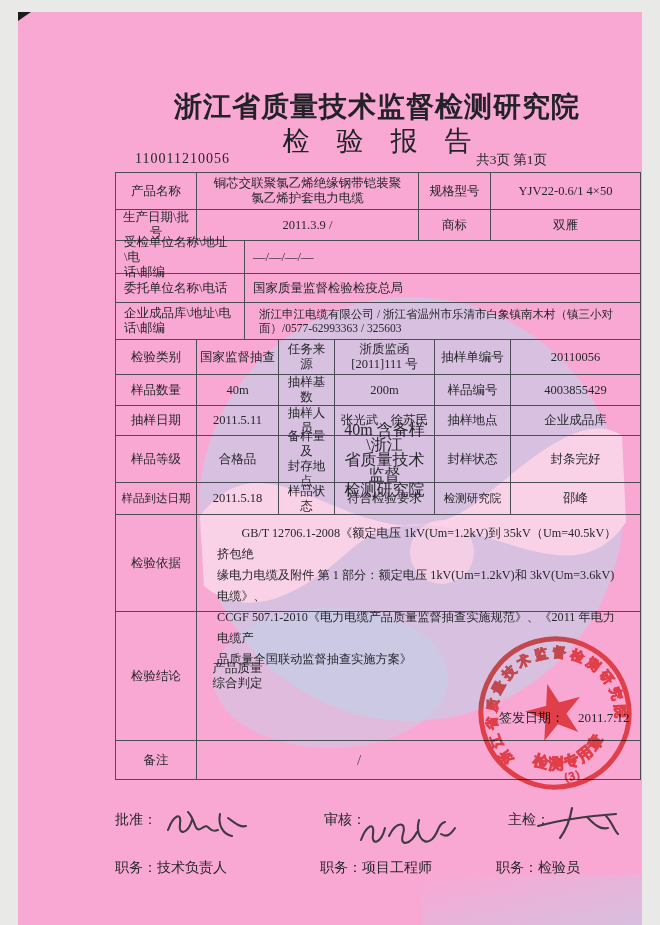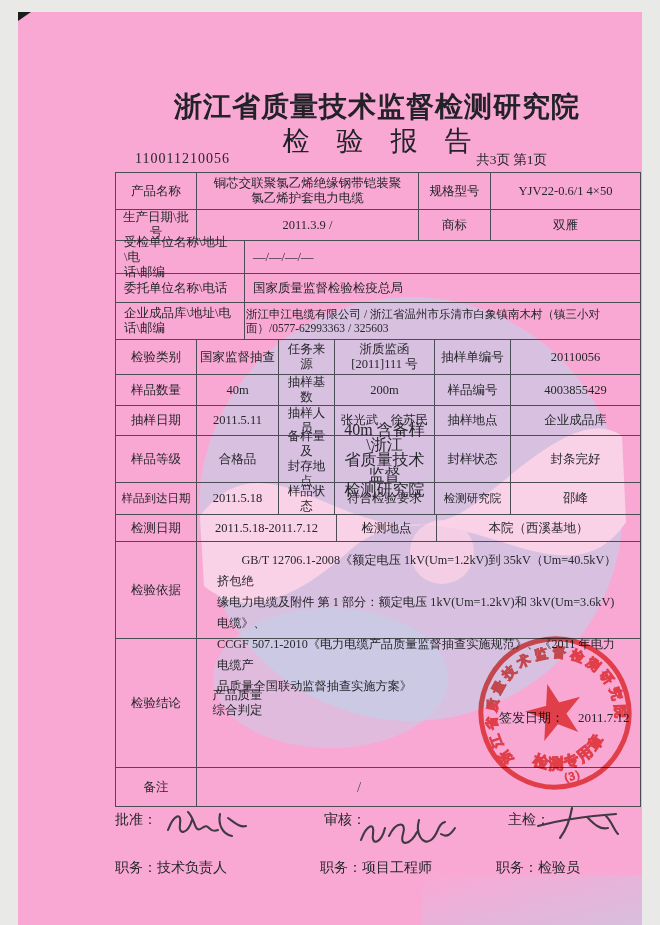--- a/index.html
+++ b/index.html
@@ -89,21 +89,21 @@
     </div>
 
     <div class="row" style="height:28px">
       <div class="cell leftal" style="flex:0 0 128px">委托单位名称\电话</div>
       <div class="cell grow leftal">国家质量监督检验检疫总局</div>
     </div>
 
     <div class="row" style="height:36px">
       <div class="cell leftal" style="flex:0 0 128px">企业成品库\地址\电
 话\邮编</div>
-      <div class="cell grow leftal xs" style="padding-left:1px">浙江申江电缆有限公司 / 浙江省温州市乐清市白象镇南木村（镇三小对
+      <div class="cell grow leftal xs" style="padding-left:14px">浙江申江电缆有限公司 / 浙江省温州市乐清市白象镇南木村（镇三小对
 面）/0577-62993363 / 325603</div>
     </div>
 
     <div class="row" style="height:34px">
       <div class="cell" style="flex:0 0 80px">检验类别</div>
       <div class="cell" style="flex:0 0 82px">国家监督抽查</div>
       <div class="cell" style="flex:0 0 56px">任务来源</div>
       <div class="cell" style="flex:0 0 100px">浙质监函
 [2011]111 号</div>
       <div class="cell" style="flex:0 0 76px">抽样单编号</div>
@@ -142,26 +142,20 @@
 
     <div class="row" style="height:31px">
       <div class="cell small" style="flex:0 0 80px">样品到达日期</div>
       <div class="cell" style="flex:0 0 82px">2011.5.18</div>
       <div class="cell" style="flex:0 0 56px">样品状态</div>
       <div class="cell" style="flex:0 0 100px">符合检验要求</div>
       <div class="cell small" style="flex:0 0 76px">检测研究院</div>
       <div class="cell grow">邵峰</div>
     </div>
 
-    <div class="row" style="height:26px">
-      <div class="cell" style="flex:0 0 80px">检测日期</div>
-      <div class="cell" style="flex:0 0 140px">2011.5.18-2011.7.12</div>
-      <div class="cell" style="flex:0 0 100px">检测地点</div>
-      <div class="cell grow">本院（西溪基地）</div>
-    </div>
 
     <div class="row" style="height:96px">
       <div class="cell" style="flex:0 0 80px">检验依据</div>
       <div class="cell grow basis-text">　　GB/T 12706.1-2008《额定电压 1kV(Um=1.2kV)到 35kV（Um=40.5kV）挤包绝
 缘电力电缆及附件 第 1 部分：额定电压 1kV(Um=1.2kV)和 3kV(Um=3.6kV)电缆》、
 CCGF 507.1-2010《电力电缆产品质量监督抽查实施规范》、《2011 年电力电缆产
 品质量全国联动监督抽查实施方案》</div>
     </div>
 
     <div class="row" style="height:128px">

